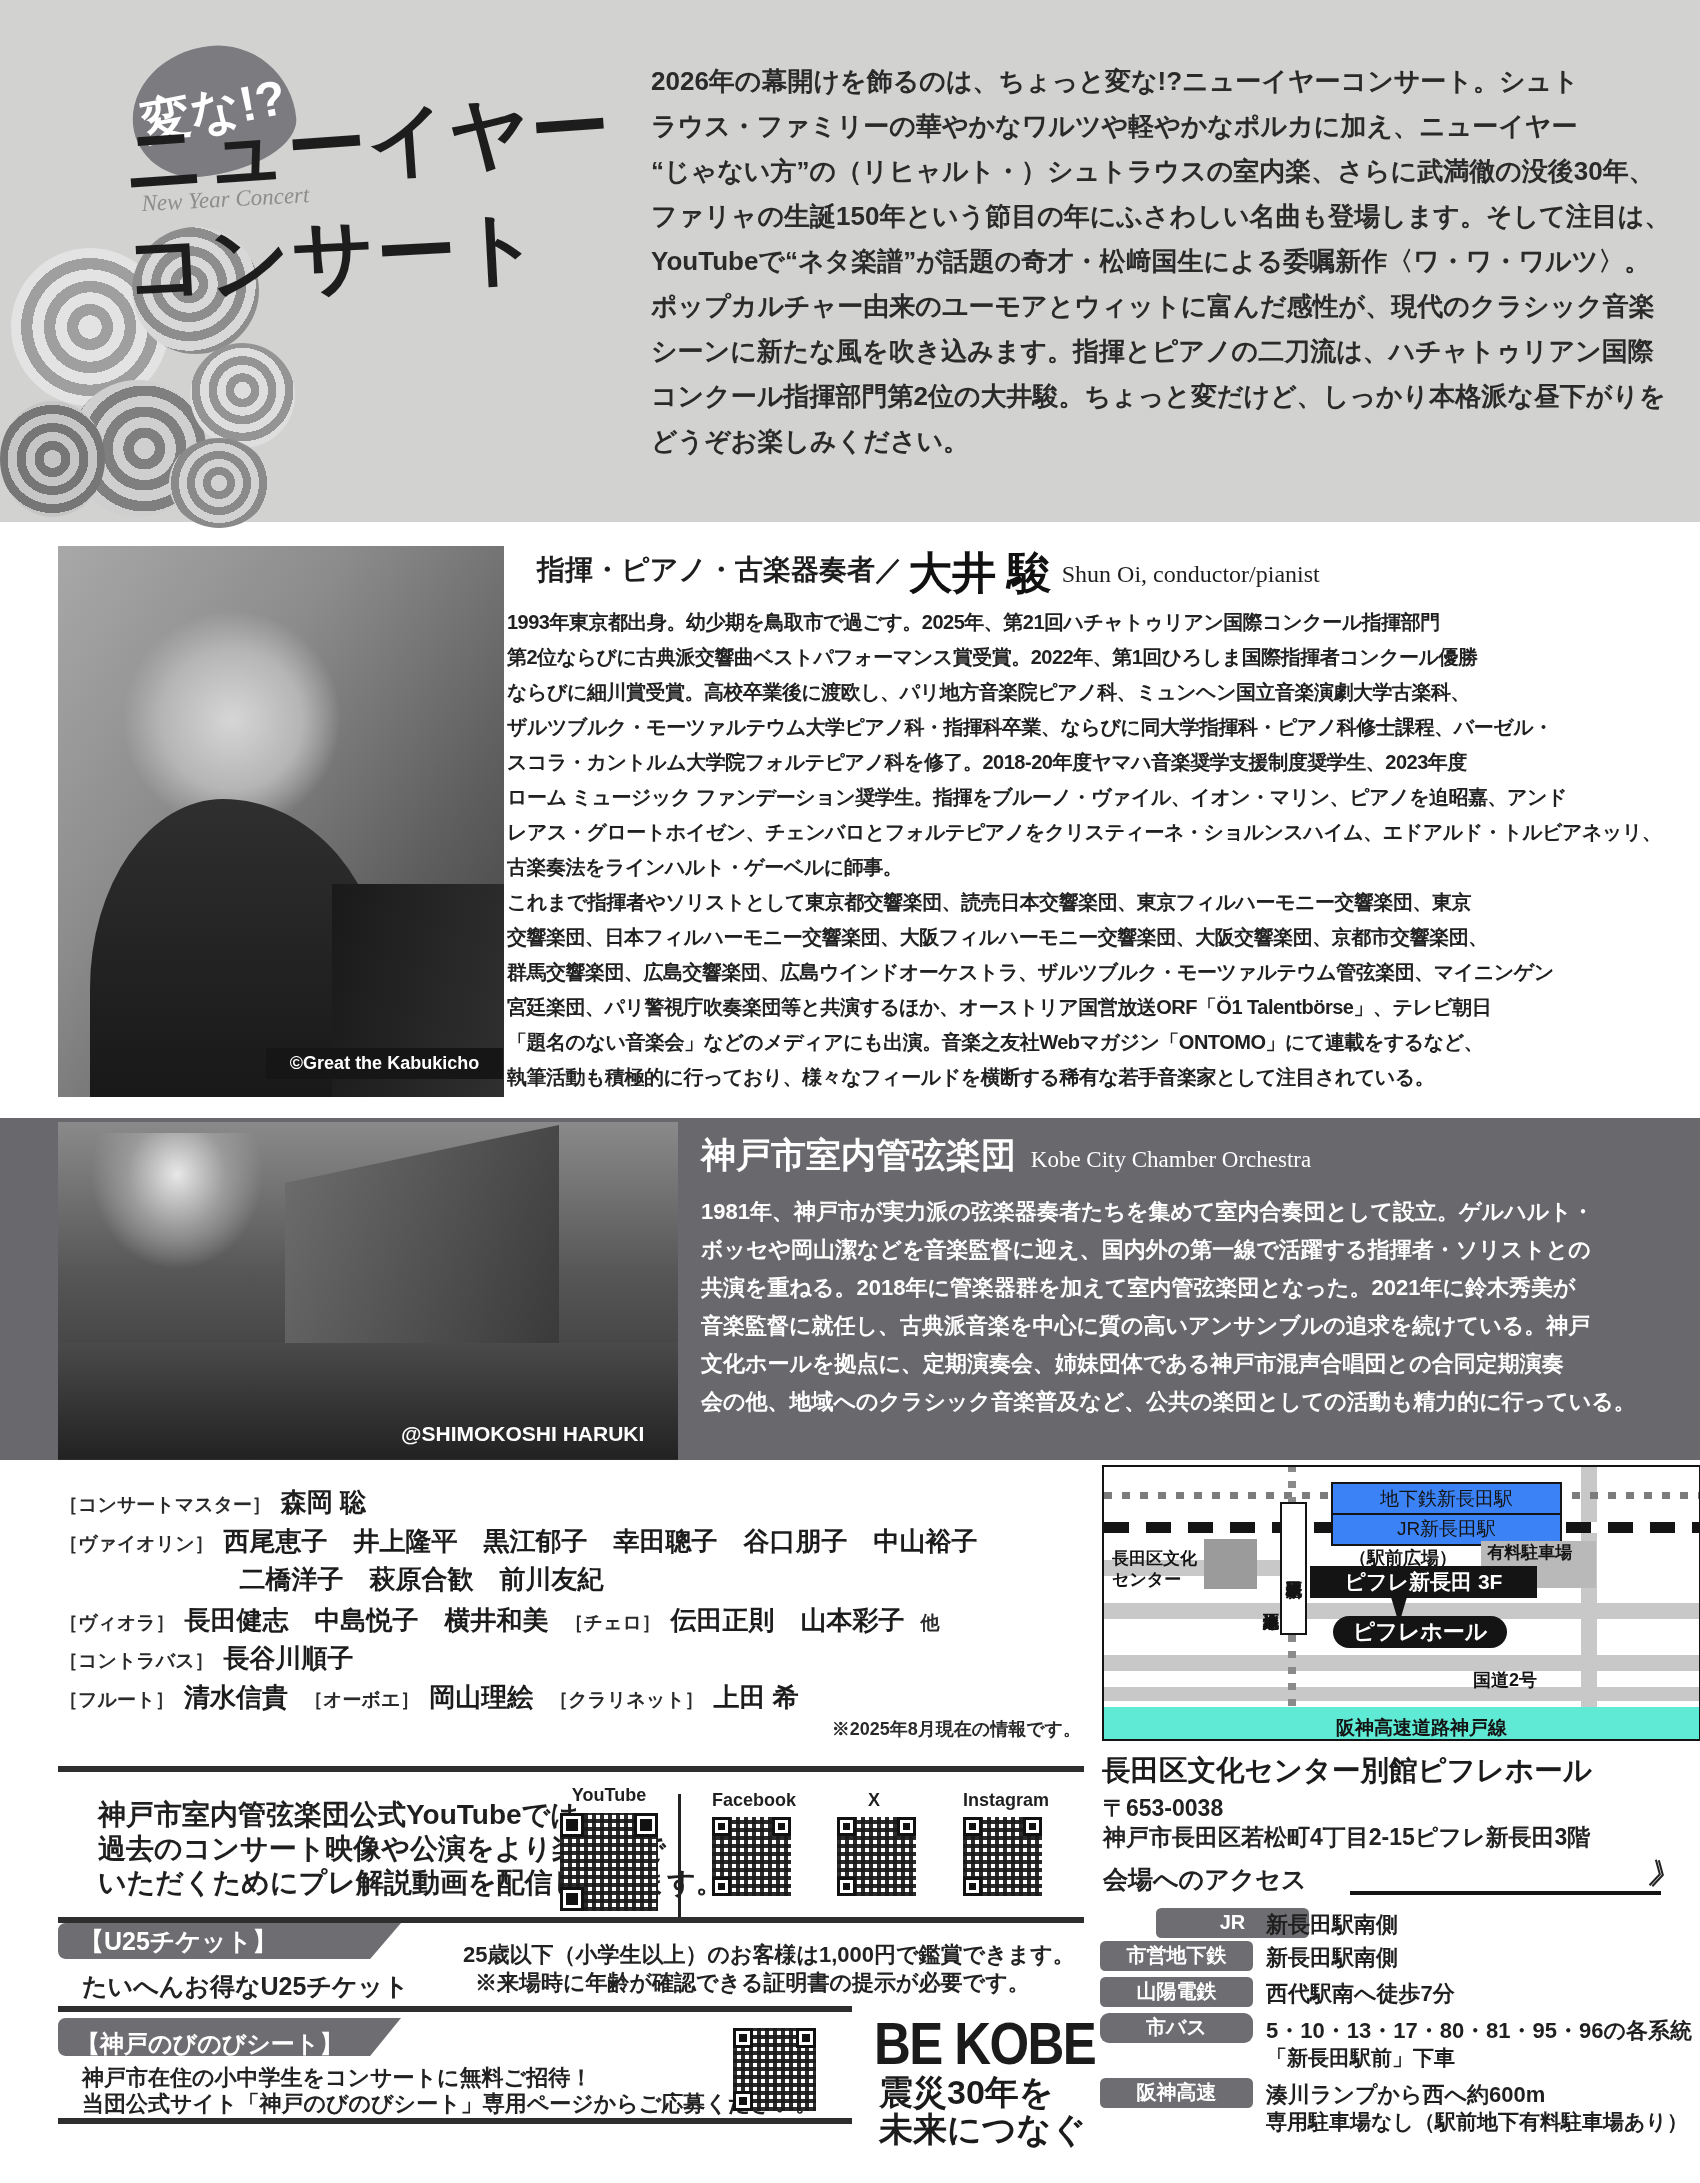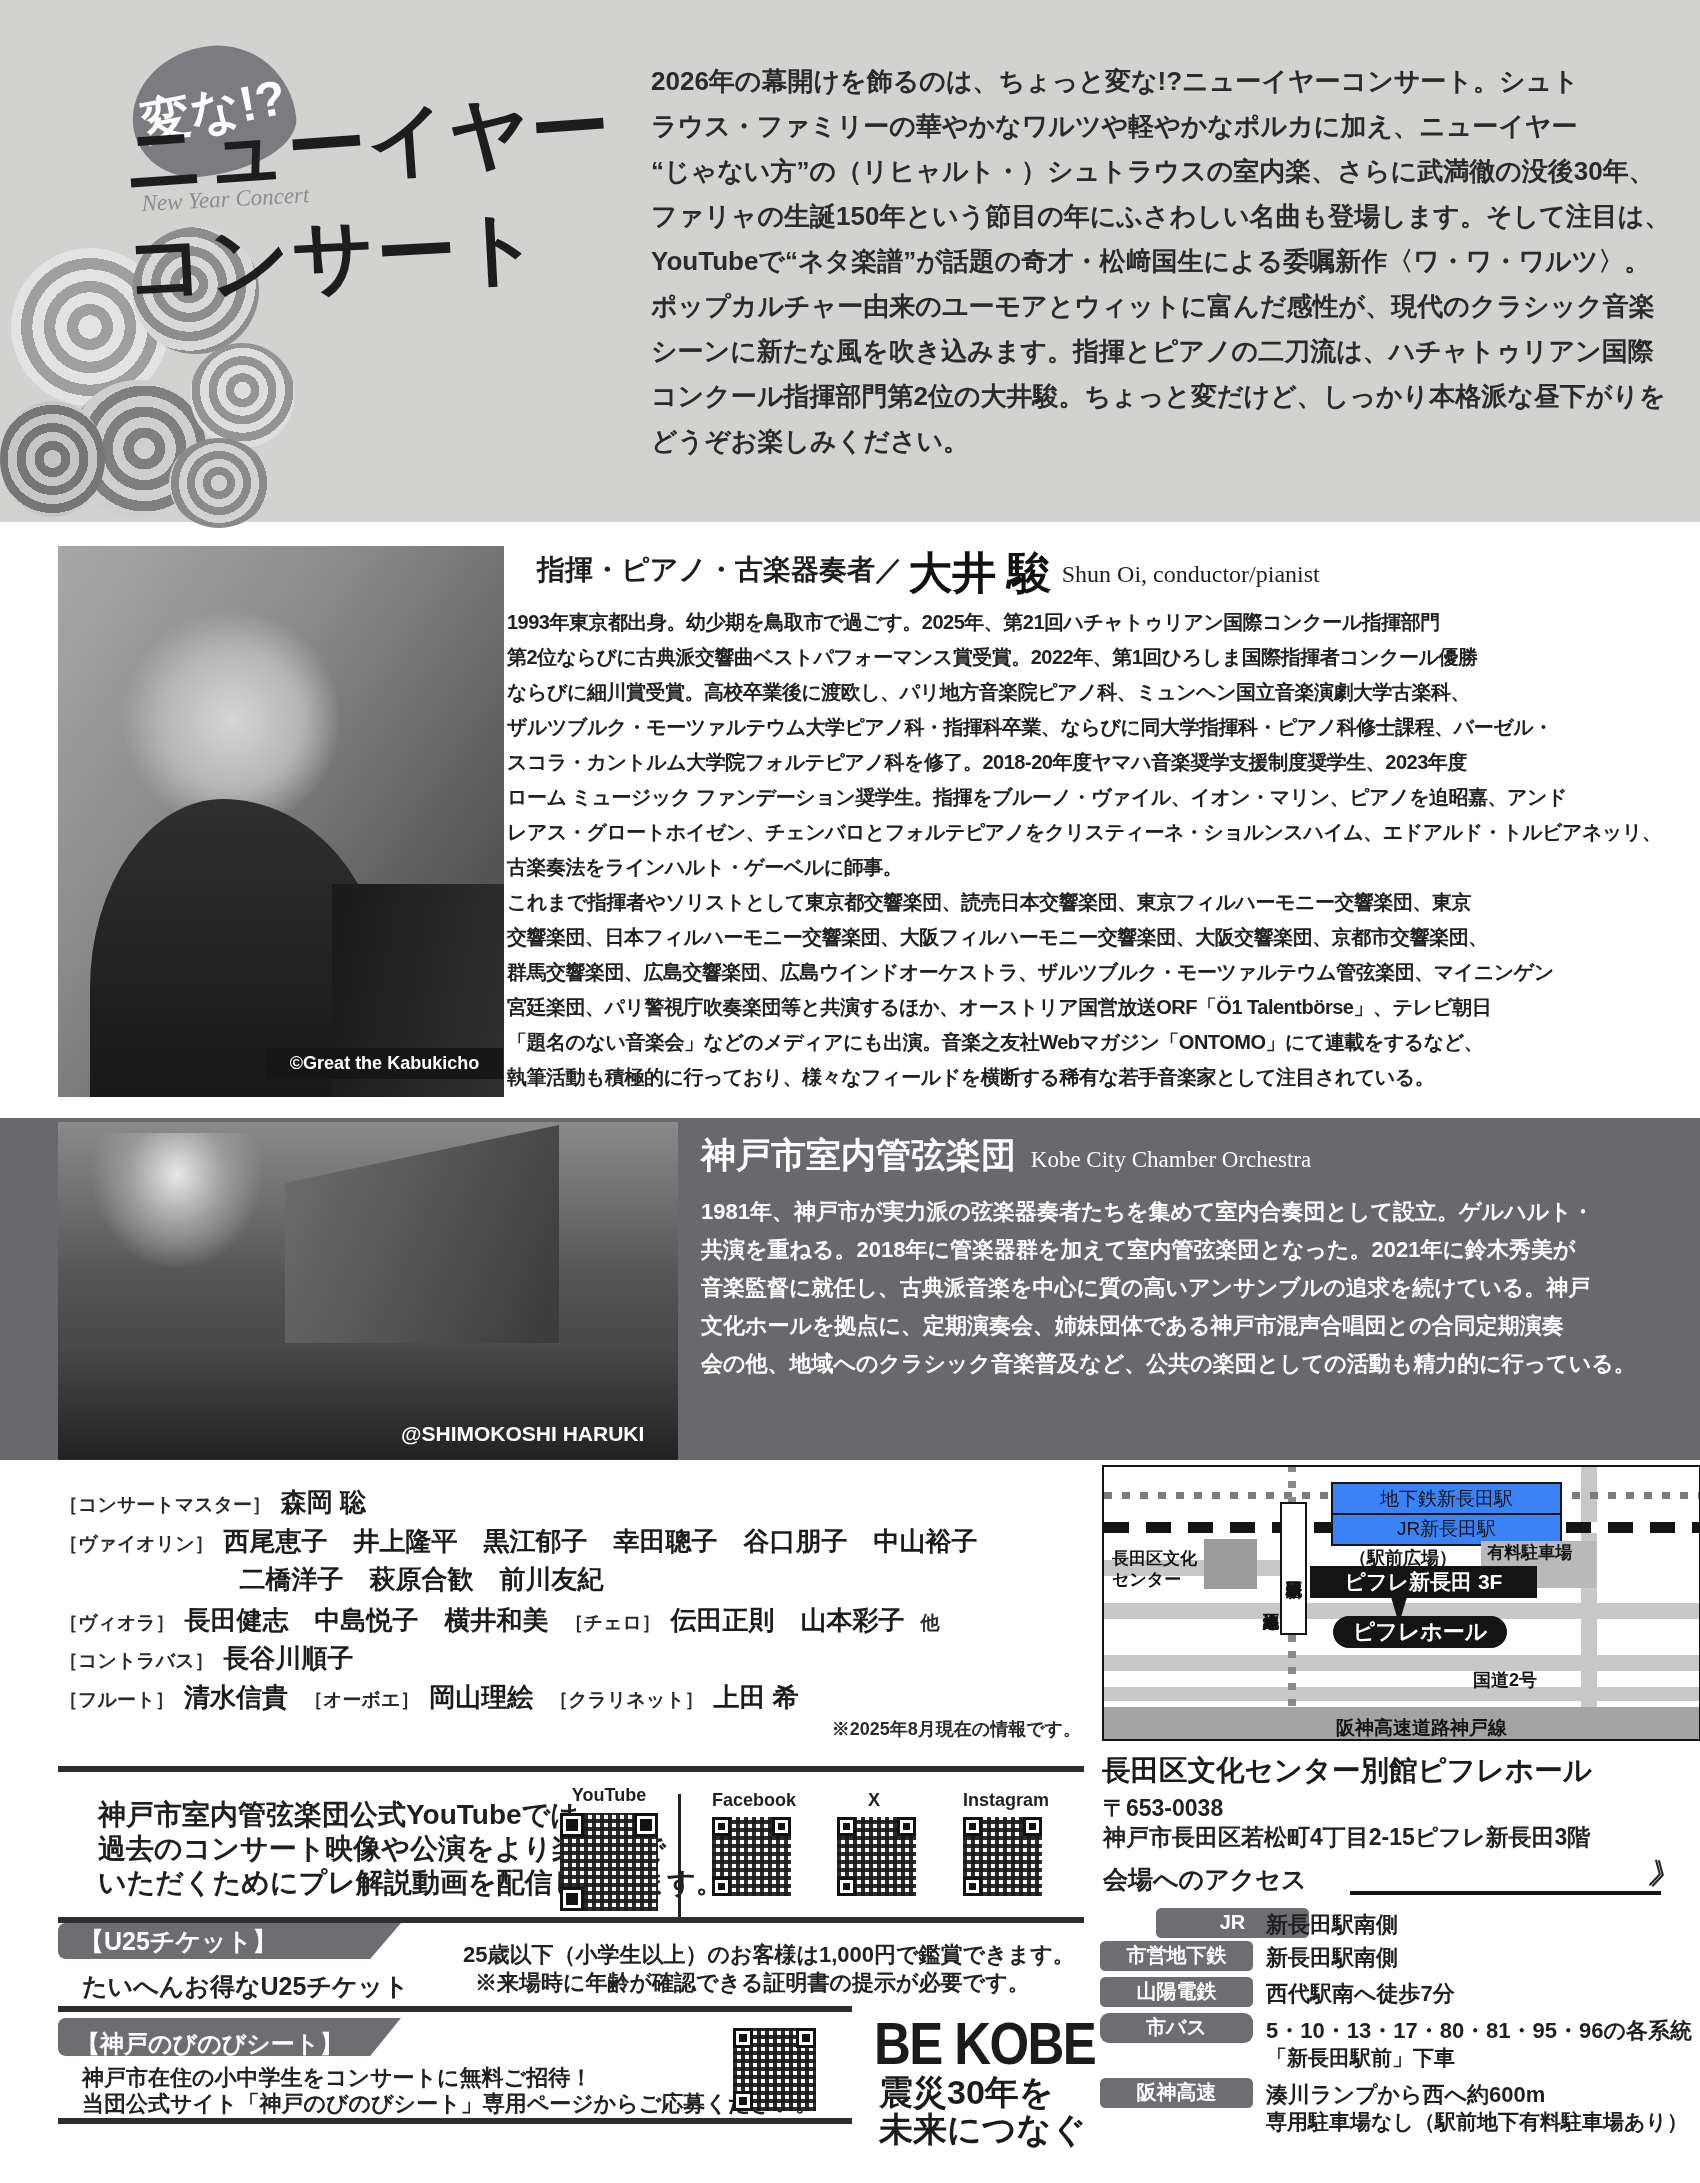--- a/index.html
+++ b/index.html
@@ -170,20 +170,21 @@
     <div class="abs op-chand"></div>
     <div class="abs op-stair"></div>
     <div class="abs op-row"></div>
   </div>
   <div class="abs orch-credit">@SHIMOKOSHI HARUKI</div>
   <div class="abs orch-head">
     <span class="orch-name">神戸市室内管弦楽団</span><span class="orch-en">Kobe City Chamber Orchestra</span>
   </div>
   <div class="abs orch-bio">
     <div class="orch-line">1981年、神戸市が実力派の弦楽器奏者たちを集めて室内合奏団として設立。ゲルハルト・</div>
+    <div class="orch-line">ボッセや岡山潔などを音楽監督に迎え、国内外の第一線で活躍する指揮者・ソリストとの</div>
     <div class="orch-line">共演を重ねる。2018年に管楽器群を加えて室内管弦楽団となった。2021年に鈴木秀美が</div>
     <div class="orch-line">音楽監督に就任し、古典派音楽を中心に質の高いアンサンブルの追求を続けている。神戸</div>
     <div class="orch-line">文化ホールを拠点に、定期演奏会、姉妹団体である神戸市混声合唱団との合同定期演奏</div>
     <div class="orch-line">会の他、地域へのクラシック音楽普及など、公共の楽団としての活動も精力的に行っている。</div>
   </div>
 
   <div class="abs member-row" style="top:1485px;">
     <span class="m-label">［コンサートマスター］</span>
     <span class="m-names">森岡 聡</span>
   </div>
@@ -235,21 +236,21 @@
     <div class="map-label" style="left:274px;top:105px;font-size:18px;">▼入口</div>
     <div class="blackbox" style="left:206px;top:99px;width:227px;height:32px;font-size:21px;">ピフレ新長田 3F</div>
     <div class="tri" style="left:287px;top:130px;"></div>
     <div class="blackbox" style="left:229px;top:149px;width:174px;height:32px;font-size:22px;border-radius:16px;">ピフレホール</div>
     <div class="map-label" style="left:8px;top:80px;font-size:17px;">長田区文化</div>
     <div class="map-label" style="left:8px;top:101px;font-size:17px;">センター</div>
     <div class="graybox" style="left:100px;top:72px;width:53px;height:50px;background:#9b9b9b;"></div>
     <div class="vstation" style="left:176px;top:35px;width:23px;height:129px;">地下鉄新長田駅</div>
     <div class="vtext" style="left:156px;top:134px;height:105px;">地下鉄海岸線</div>
     <div class="map-label" style="left:369px;top:201px;font-size:18px;">国道2号</div>
-    <div class="graybox" style="left:0;top:240px;width:595px;height:42px;background:#a3a3a3;display:flex;align-items:center;">
+    <div class="graybox" style="left:0;top:240px;width:595px;height:42px;background:#5eead4;display:flex;align-items:center;">
       <span style="font-size:19px;margin-left:232px;">阪神高速道路神戸線</span>
     </div>
   </div>
 
   <div class="abs venue-title">長田区文化センター別館ピフレホール</div>
   <div class="abs venue-postal">〒653-0038</div>
   <div class="abs venue-addr">神戸市長田区若松町4丁目2-15ピフレ新長田3階</div>
   <div class="abs acc-head">会場へのアクセス</div>
   <div class="abs acc-line"></div>
   <div class="abs acc-arrow">》</div>

